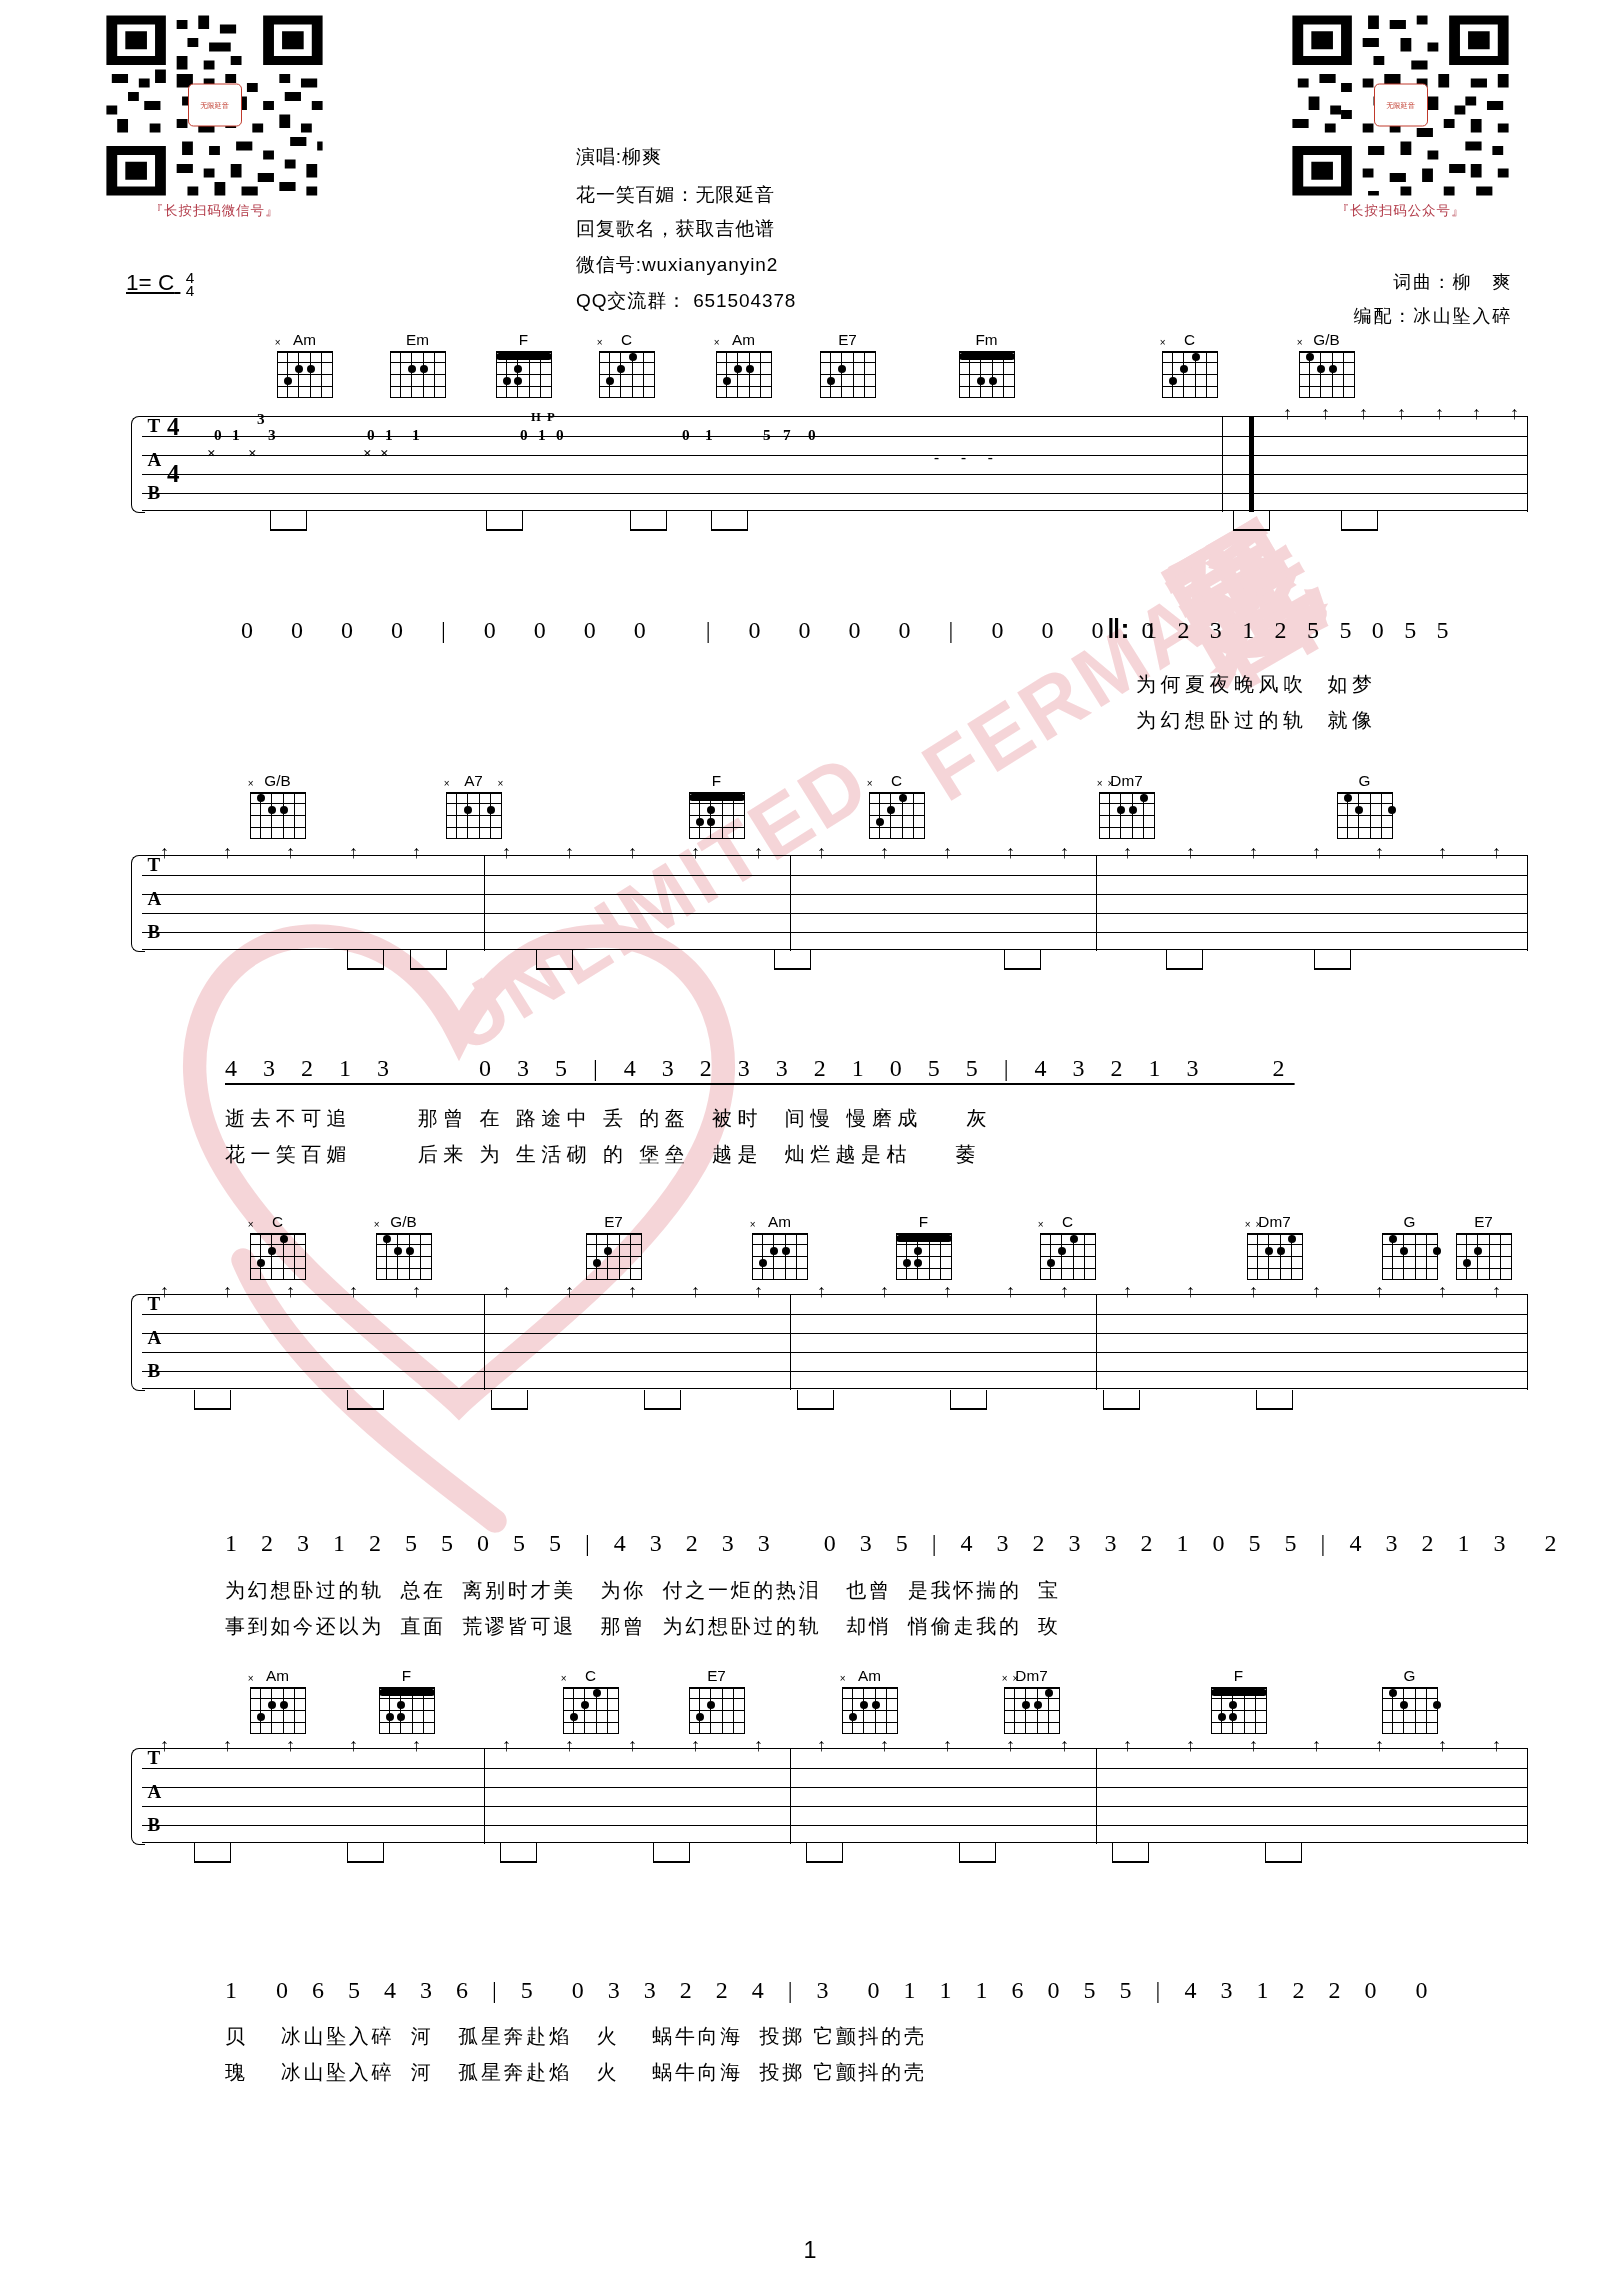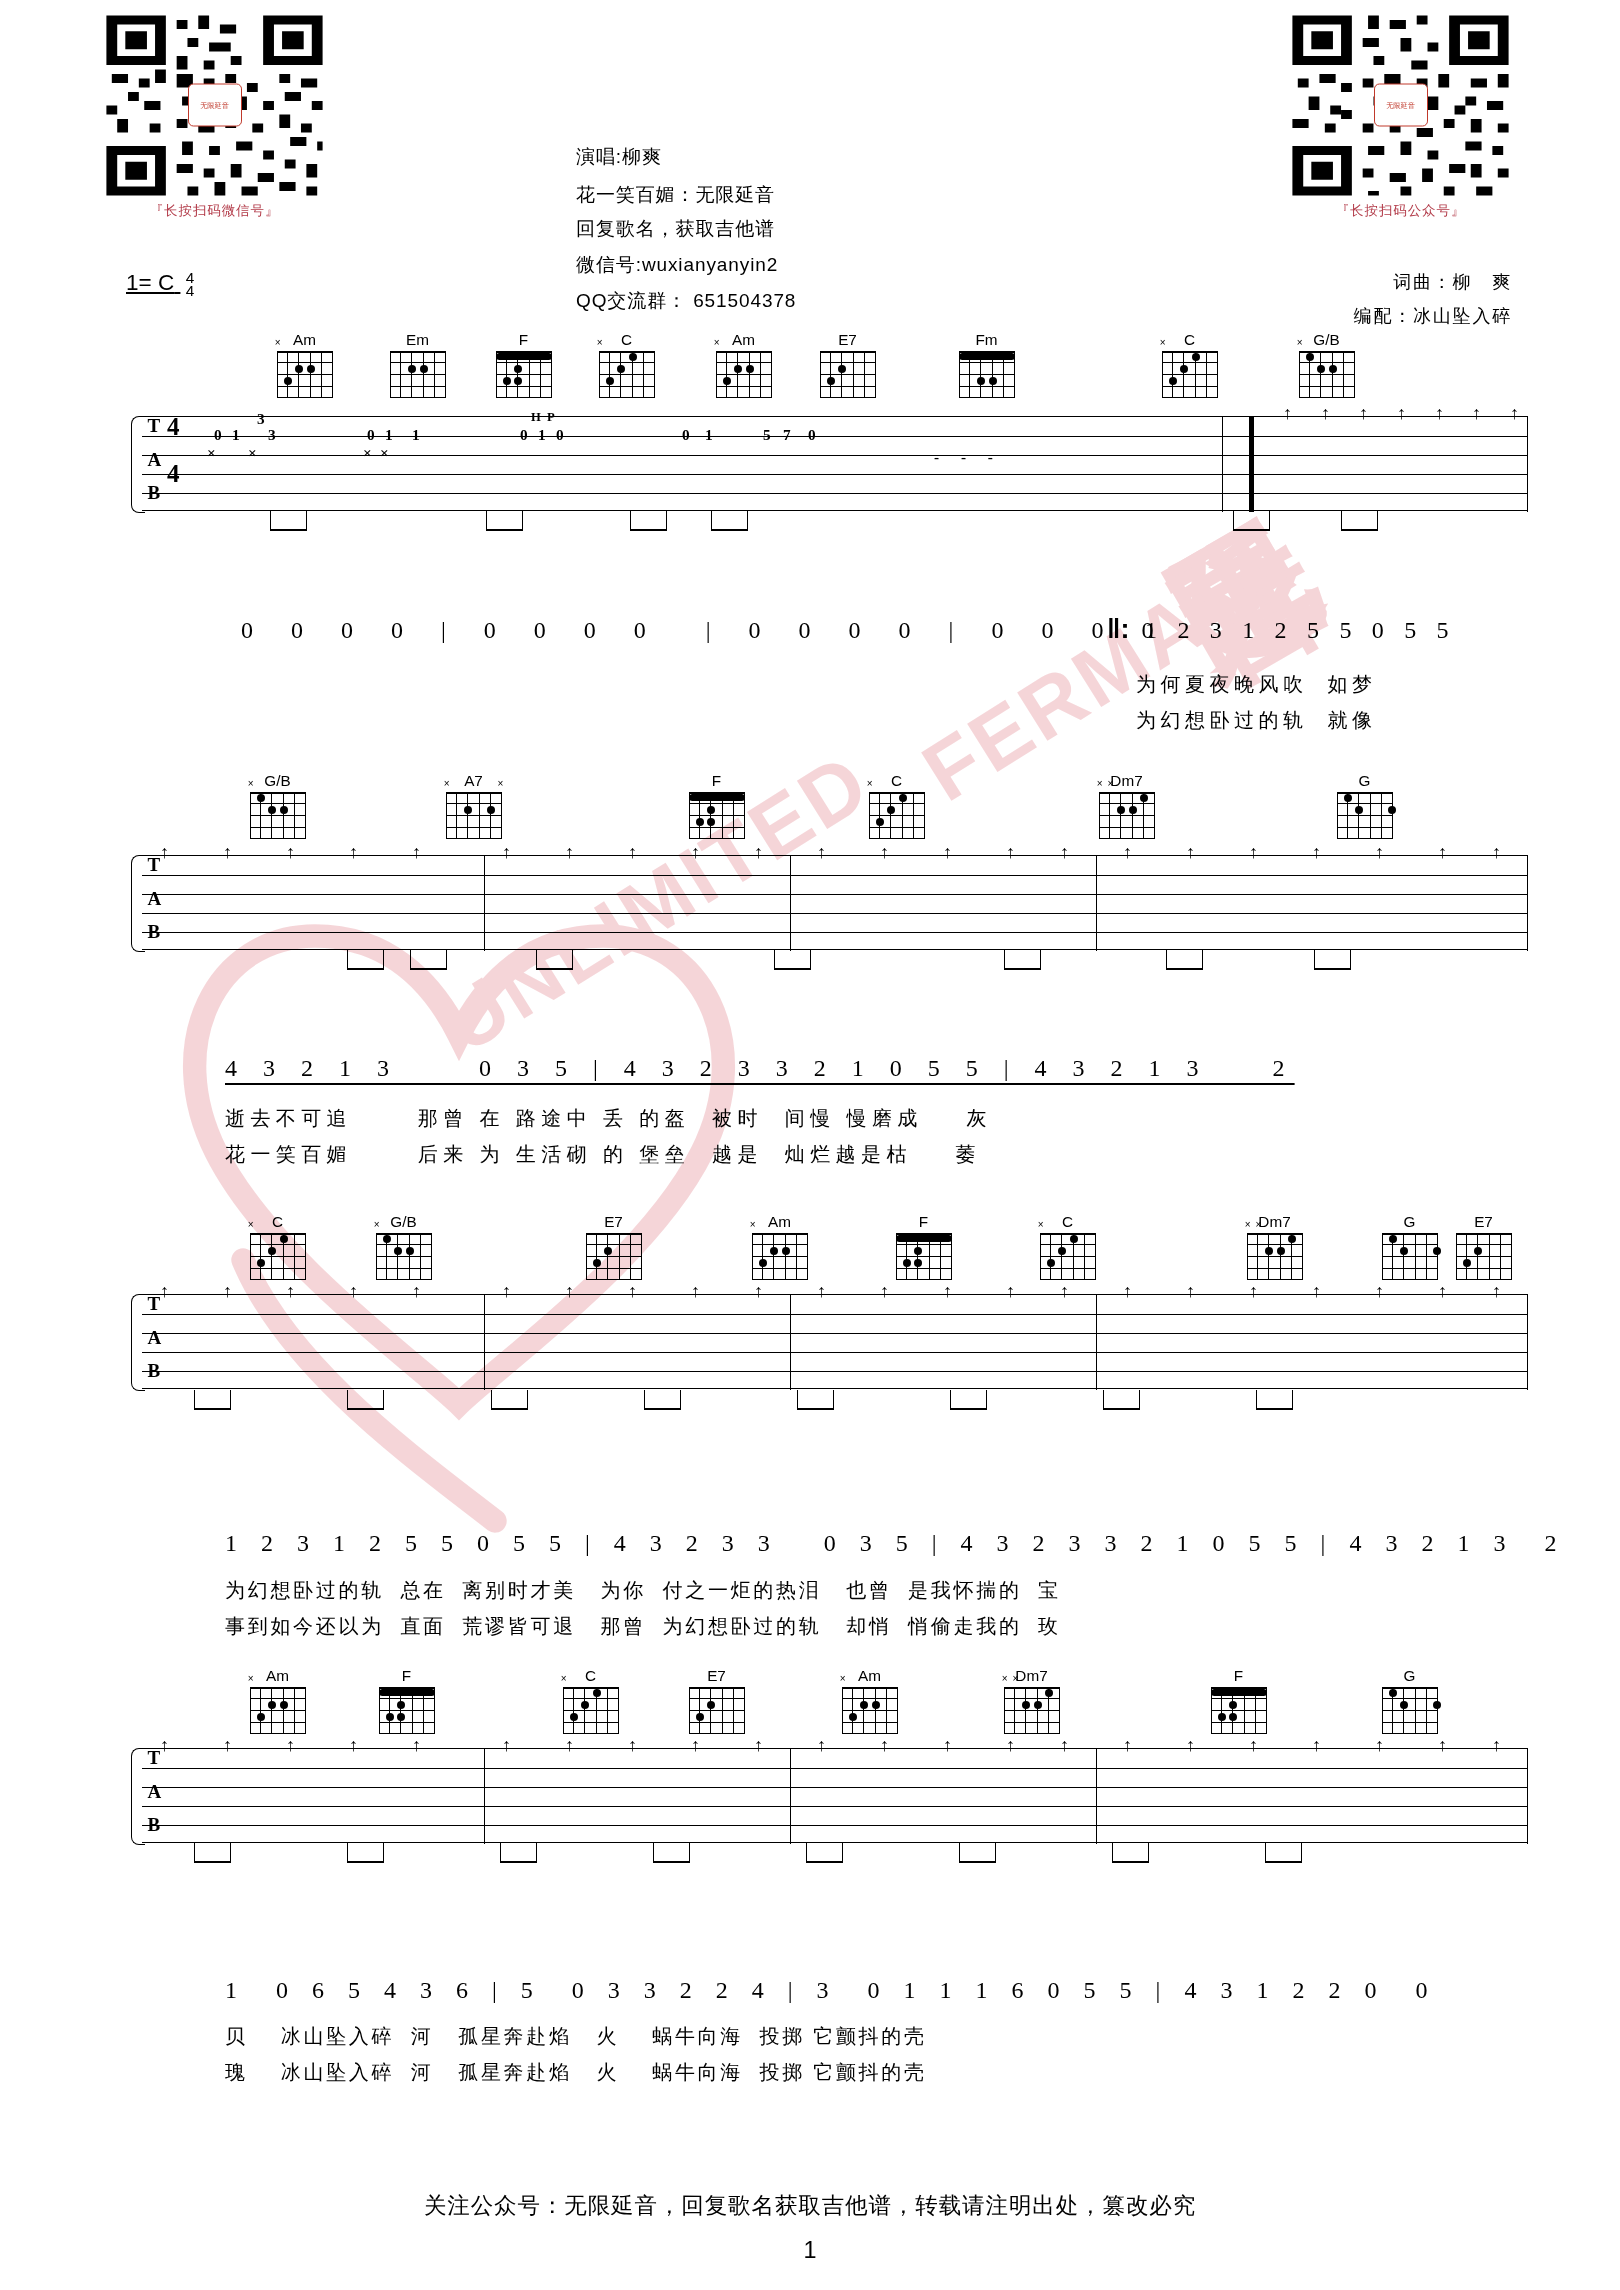--- a/index.html
+++ b/index.html
@@ -1131,16 +1131,15 @@
     <div class="beam" style="left:1112px;top:1861px;width:37px;"></div>
     <div class="stem" style="left:1265px;top:1843px;height:20px;"></div>
       <div class="stem" style="left:1301px;top:1843px;height:20px;"></div>
     <div class="beam" style="left:1265px;top:1861px;width:37px;"></div>
 
     <div class="numrow" style="left:225px;top:1977px;letter-spacing:9px;">1  0 6 5 4 3 6 | 5  0 3 3 2 2 4 | 3  0 1 1 1 6 0 5 5 | 4 3 1 2 2 0  0</div>
     <div class="lyric" style="left:225px;top:2023px;letter-spacing:2.7px;">贝    冰山坠入碎  河   孤星奔赴焰   火    蜗牛向海  投掷 它颤抖的壳</div>
     <div class="lyric" style="left:225px;top:2059px;letter-spacing:2.7px;">瑰    冰山坠入碎  河   孤星奔赴焰   火    蜗牛向海  投掷 它颤抖的壳</div>
   </div>
 
-  <div class="footer">关注公众号：无限延音，回复歌名获取吉他谱，转载请注明出处，篡改必究</div>
   <div class="pageno">1</div>
 </div>
 
 
 </body></html>

